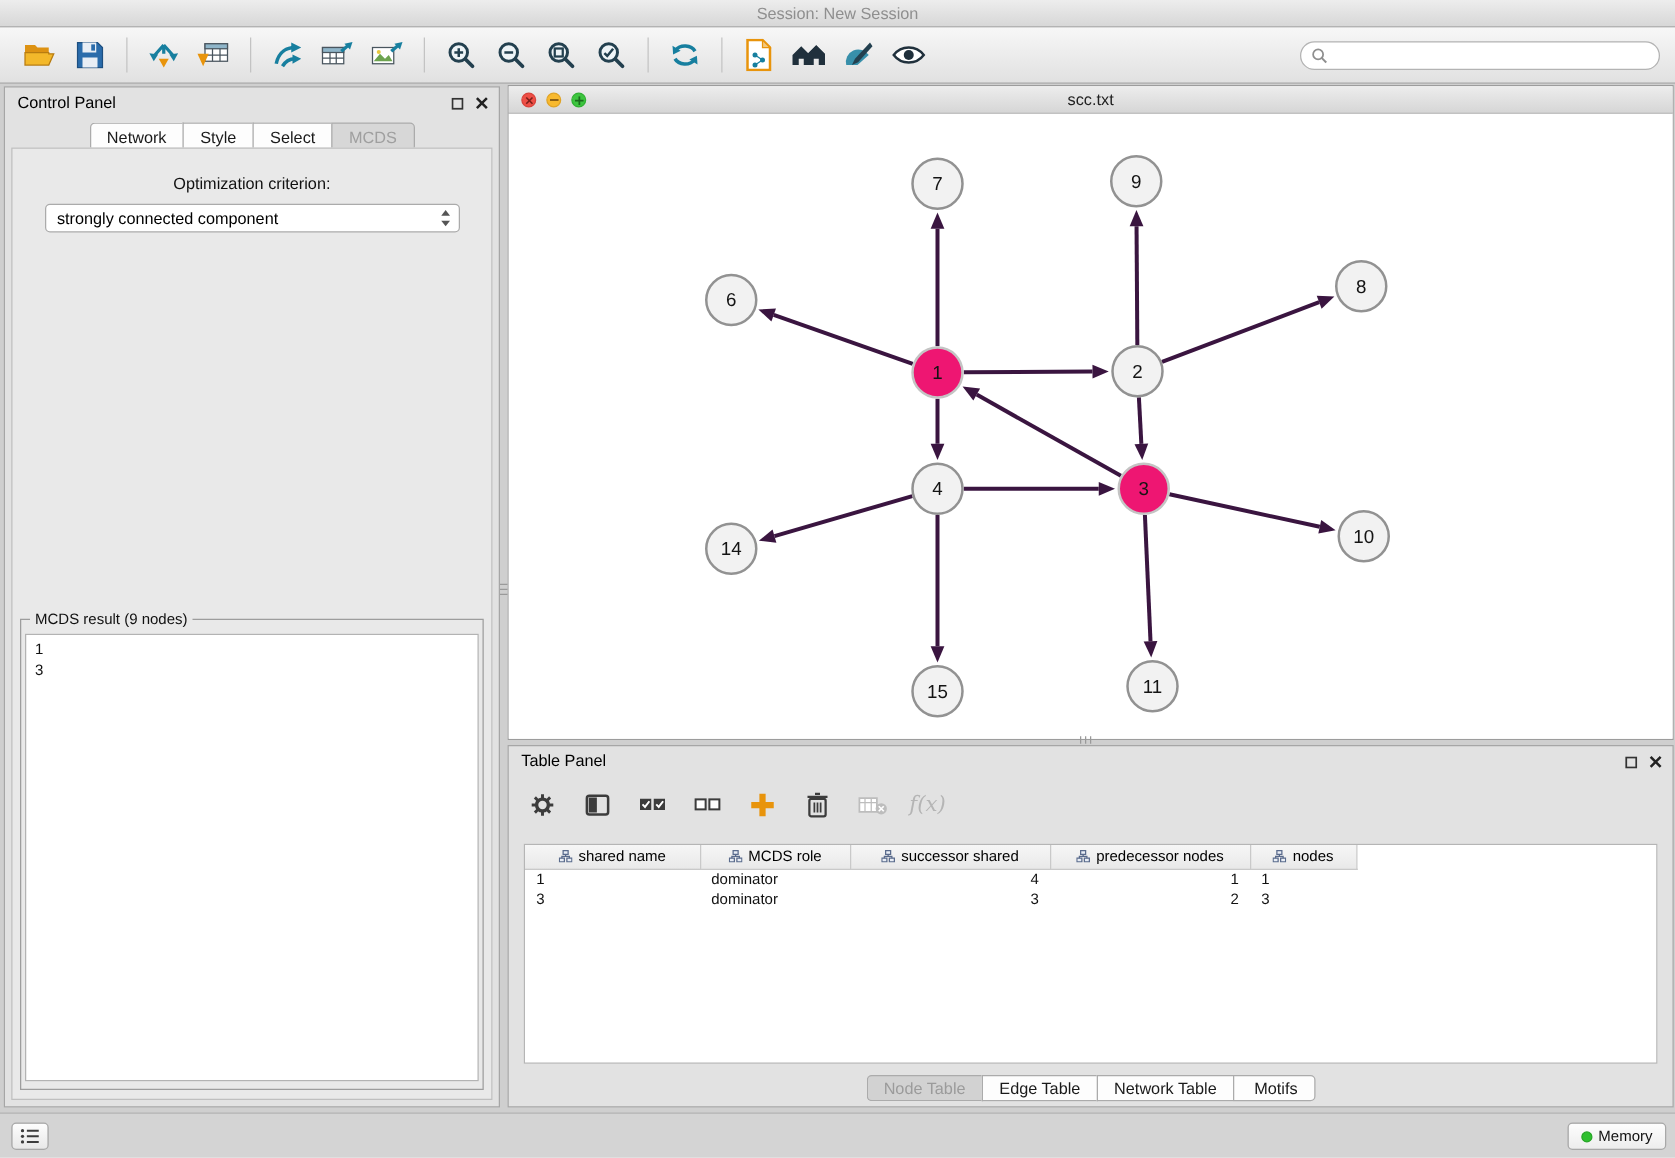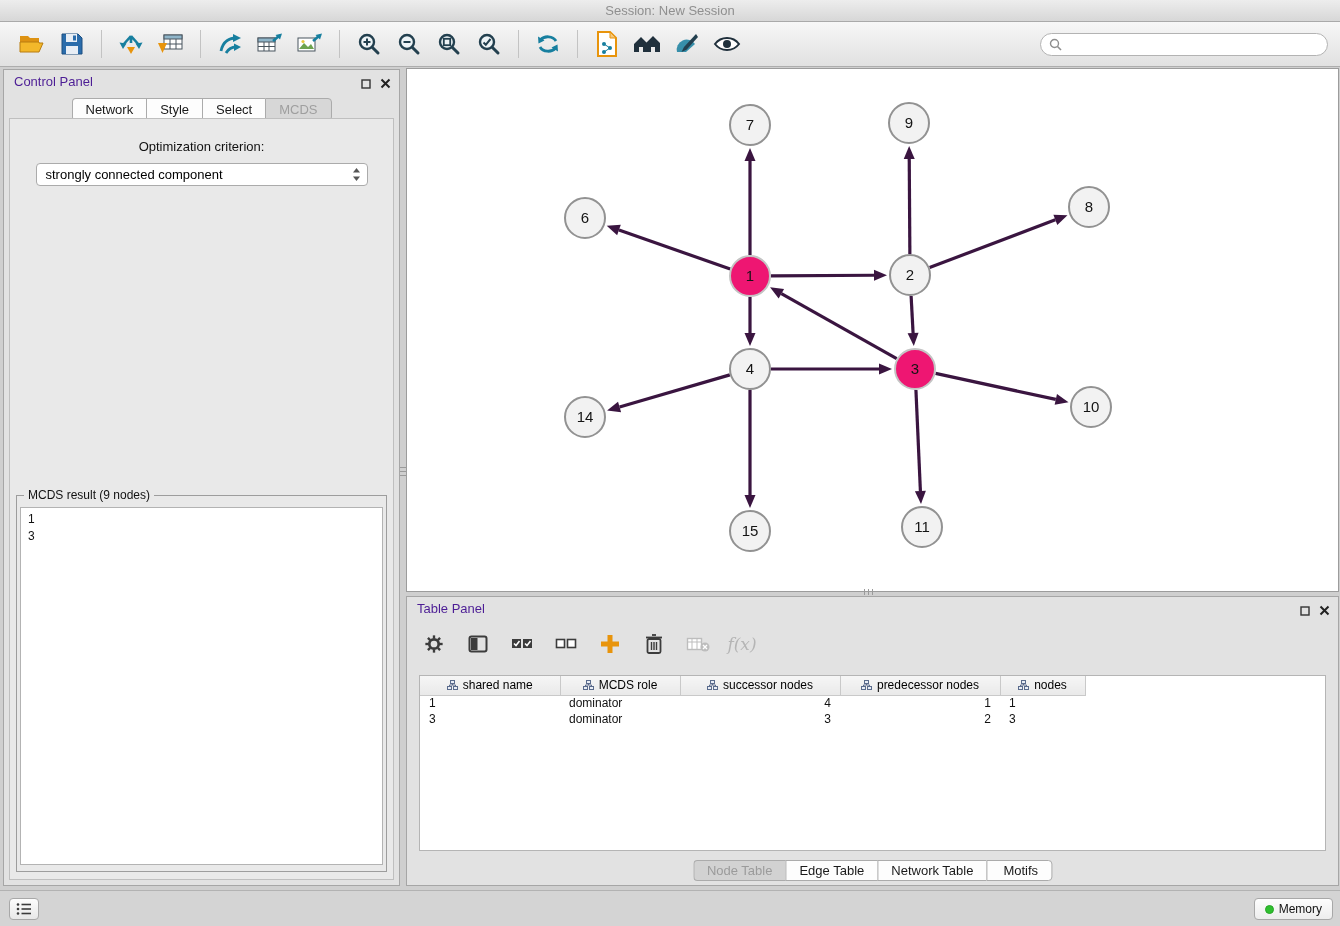--- a/index.html
+++ b/index.html
@@ -19,21 +19,21 @@
   .tb-btn { width:40px; height:36px; display:flex; align-items:center; justify-content:center;
     border-radius:4px; cursor:default; }
   .tb-sep { width:1px; height:28px; background:#c3c3c3; margin:0 9px; }
   .search-wrap { margin-left:auto; width:288px; height:23px; background:#fff;
     border:1px solid #b3b3b3; border-radius:12px; display:flex; align-items:center;
     padding:0 8px; }
   .search-wrap input { border:none; outline:none; flex:1; font-size:13px; background:transparent; margin-left:5px; }
 
   
   .panel-head-btns { position:absolute; right:8px; top:5px; display:flex; gap:9px; align-items:center; }
-  .panel-title { position:absolute; left:10px; top:4px; font-size:13px; color:#4c1d95; }
+  .panel-title { position:absolute; left:10px; top:4px; font-size:13px; color:#000000; }
 
   
   .control-panel { position:absolute; left:3px; top:69px; width:397px; height:817px;
     background:#e2e2e2; border:1px solid #a6a6a6; }
   .cp-tabs { position:absolute; top:28px; left:50%; transform:translateX(-50%); display:flex; }
   .cp-tab { padding:3px 13px; font-size:13px; background:#fdfdfd; border:1px solid #ababab;
     border-right:none; color:#1a1a1a; }
   .cp-tab:first-child { border-radius:4px 0 0 4px; }
   .cp-tab:last-child { border-right:1px solid #ababab; border-radius:0 4px 4px 0; }
   .cp-tab.active { background:#d7d7d7; color:#9f9f9f; }
@@ -290,20 +290,40 @@
         <span class="result-legend">MCDS result (9 nodes)</span>
         <div class="result-box" id="result-lines">
             <div>1</div>
             <div>3</div>
           </div>
       </div>
     </div>
   </div>
 
   <div class="network-window">
+    <div class="nw-titlebar">
+      <div class="tl-wrap">
+        <span class="tl red">
+          <svg width="7" height="7" viewBox="0 0 7 7">
+              <path d="M1 1 L6 6 M6 1 L1 6" stroke="#7c1f19" stroke-width="1.3"></path>
+            </svg>
+        </span>
+        <span class="tl yellow">
+          <svg width="7" height="2" viewBox="0 0 7 2">
+              <line x1="0" y1="1" x2="7" y2="1" stroke="#8c5f12" stroke-width="1.6"></line>
+            </svg>
+        </span>
+        <span class="tl green">
+          <svg width="7" height="7" viewBox="0 0 7 7">
+              <path d="M3.5 0 V7 M0 3.5 H7" stroke="#1a6b1d" stroke-width="1.4"></path>
+            </svg>
+        </span>
+      </div>
+      <span>scc.txt</span>
+    </div>
     <svg class="nw-canvas" id="network-svg">
         <line x1="343" y1="186" x2="343" y2="92" stroke="#3a1540" stroke-width="3.2"></line>
         <polygon points="343,79 348.5,92 337.5,92" fill="#3a1540"></polygon>
         <line x1="323.18835217887363" y1="200.03590561439194" x2="211.9628248362167" y2="160.93844751818526" stroke="#3a1540" stroke-width="3.2"></line>
         <polygon points="199.69847142313844,156.6273414699517 213.78675431816166,155.74968261265215 210.13889535427174,166.12721242371836" fill="#3a1540"></polygon>
         <line x1="363.9995898557659" y1="206.86875256340147" x2="467.00070310440134" y2="206.22499560559748" stroke="#3a1540" stroke-width="3.2"></line>
         <polygon points="480.00044920558975,206.14374719246507 467.0350774330343,211.72488818686952 466.9663287757684,200.72510302432545" fill="#3a1540"></polygon>
         <line x1="343" y1="228" x2="343" y2="264" stroke="#3a1540" stroke-width="3.2"></line>
         <polygon points="343,277 337.5,264 348.5,264" fill="#3a1540"></polygon>
         <line x1="502.861845095079" y1="185.00045445200666" x2="502.2368369798646" y2="89.99922093941713" stroke="#3a1540" stroke-width="3.2"></line>
@@ -468,21 +488,21 @@
                 </span>
               </th>
               <th style="width: 160px;">
                 <span class="hdr-inner">
                   <svg width="11" height="10" viewBox="0 0 11 10">
                     <rect x="3.5" y="0.5" width="4" height="3" fill="#e8edf5" stroke="#5a6b8c"></rect>
                     <rect x="0.5" y="6.5" width="4" height="3" fill="#e8edf5" stroke="#5a6b8c"></rect>
                     <rect x="6.5" y="6.5" width="4" height="3" fill="#e8edf5" stroke="#5a6b8c"></rect>
                     <path d="M5.5 3.5 V5 M2.5 6.5 V5 h6 v1.5" stroke="#5a6b8c" fill="none"></path>
                   </svg>
-                  <span>successor nodes</span>
+                  <span>successor shared</span>
                 </span>
               </th>
               <th style="width: 160px;">
                 <span class="hdr-inner">
                   <svg width="11" height="10" viewBox="0 0 11 10">
                     <rect x="3.5" y="0.5" width="4" height="3" fill="#e8edf5" stroke="#5a6b8c"></rect>
                     <rect x="0.5" y="6.5" width="4" height="3" fill="#e8edf5" stroke="#5a6b8c"></rect>
                     <rect x="6.5" y="6.5" width="4" height="3" fill="#e8edf5" stroke="#5a6b8c"></rect>
                     <path d="M5.5 3.5 V5 M2.5 6.5 V5 h6 v1.5" stroke="#5a6b8c" fill="none"></path>
                   </svg>

